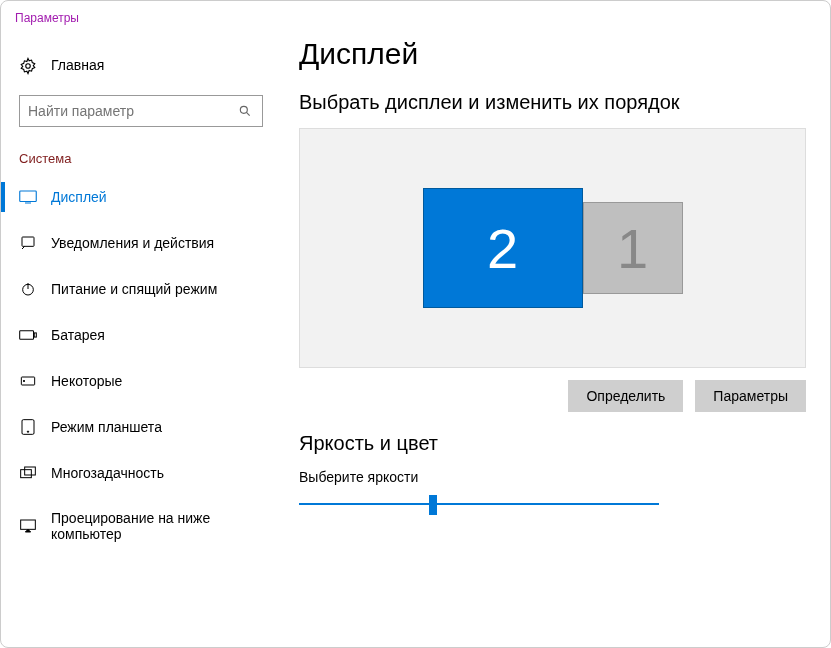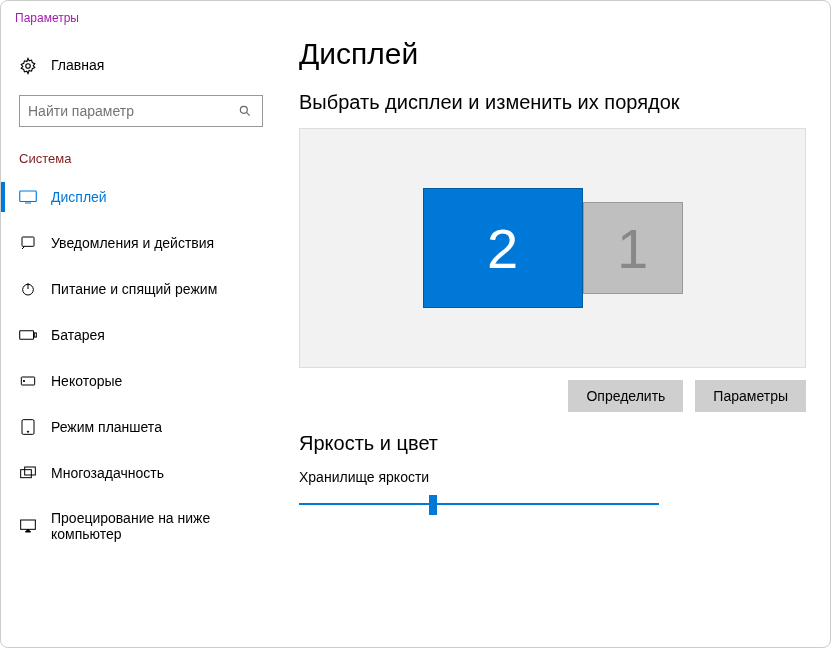--- a/index.html
+++ b/index.html
@@ -295,19 +295,19 @@
         <div class="display-tile other">1</div>
       </div>
     </div>
 
     <div class="button-row">
       <button class="btn">Определить</button>
       <button class="btn">Параметры</button>
     </div>
 
     <h2 class="section-title">Яркость и цвет</h2>
-    <div class="slider-label">Хранилище яркости</div>
+    <div class="slider-label">Выберите яркости</div>
     <div class="slider-wrap">
       <div class="slider-track"></div>
       <div class="slider-thumb"></div>
     </div>
   </div>
 </div>
 
 </body></html>

